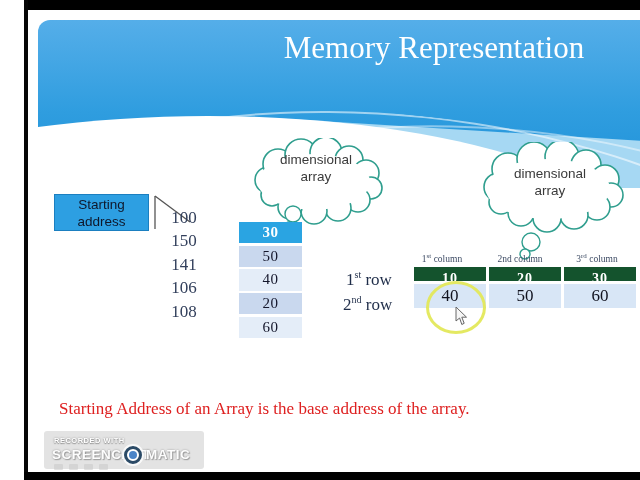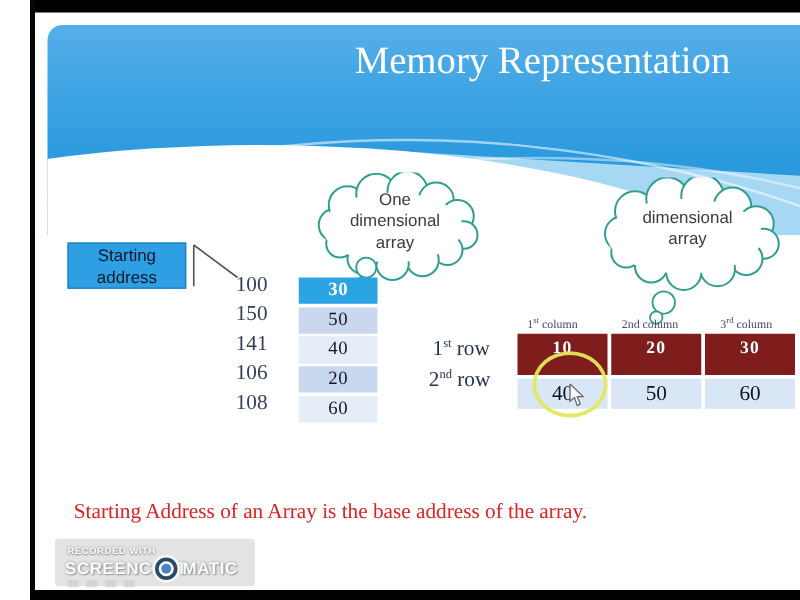--- a/index.html
+++ b/index.html
@@ -27,41 +27,41 @@
   .cloud-svg{position:absolute;}
   .cloud-text{position:absolute;text-align:center;color:#3a3a3a;font-size:13.5px;line-height:17px;}
 
   
   .sa-box{position:absolute;left:30px;top:194px;width:95px;height:37px;background:#2d9fe2;
           border:1px solid #1b7fc0;box-sizing:border-box;color:#0f172a;font-size:13.5px;line-height:17px;
           text-align:center;padding-top:1px;}
   .connector{position:absolute;left:125px;top:190px;}
 
   
-  .addr-col{position:absolute;left:130px;top:216px;width:60px;text-align:right;
+  .addr-col{position:absolute;left:130px;top:206px;width:60px;text-align:center;
             font-family:"Liberation Serif",serif;font-size:17px;color:#33405c;}
   .addr-col div{height:23.4px;line-height:23.4px;}
   .oned{position:absolute;left:215px;top:222px;width:63px;}
   .oned .cell{height:21.4px;line-height:21.4px;margin-bottom:2.3px;text-align:center;
               font-family:"Liberation Serif",serif;font-size:15px;color:#14162b;letter-spacing:.5px;}
   .oned .cell.first{background:#2aa4e2;color:#ffffff;font-weight:bold;}
   .oned .cell.shade-a{background:#c9d8ee;}
   .oned .cell.shade-b{background:#e4edf8;}
 
   
   .th{position:absolute;top:252px;text-align:center;font-family:"Liberation Serif",serif;
       font-size:9.5px;color:#3c4a63;white-space:nowrap;}
   .th sup{font-size:7px;}
   .rowlab{position:absolute;font-family:"Liberation Serif",serif;font-size:17px;color:#1f2d49;white-space:nowrap;}
   .rowlab sup{font-size:10px;}
   .grid{position:absolute;left:390px;top:267px;width:222px;}
   .grid .g-row{display:flex;gap:3px;margin-bottom:3px;}
   .grid .g-cell{width:72px;text-align:center;}
-  .grid .g-row.r1 .g-cell{background:#7f1d1d;color:#fff;font-family:"Liberation Serif",serif;
-                          font-weight:bold;font-size:14px;height:33px;line-height:23px;letter-spacing:1px;}
+  .grid .g-row.r1 .g-cell{background:#14532d;color:#fff;font-family:"Liberation Serif",serif;
+                          font-weight:bold;font-size:14px;height:14px;line-height:23px;letter-spacing:1px;}
   .grid .g-row.r2 .g-cell{background:#d8e6f6;color:#11131f;font-family:"Liberation Serif",serif;
                           font-size:17px;height:24px;line-height:24px;}
 
   .hl-circle{position:absolute;left:402px;top:281px;width:54px;height:47px;border-radius:50%;
              border:3px solid #e3e85a;opacity:.95;}
   .cursor{position:absolute;left:431px;top:307px;}
 
   .note{position:absolute;left:35px;top:399px;font-family:Liberation Serif, serif;
         font-size:17px;color:#de2020;white-space:nowrap;}
 
@@ -110,21 +110,20 @@
         <circle cx="44" cy="69" r="12"></circle>
         <circle cx="26" cy="57" r="11"></circle>
     </g>
     <ellipse cx="68" cy="44" rx="56" ry="28" fill="#ffffff"></ellipse>
     <g fill="#ffffff" stroke="#2f9e8e" stroke-width="1.4">
       <circle cx="47" cy="76" r="8"></circle>
         <circle cx="43" cy="88" r="4"></circle>
     </g>
   </svg>
   <div class="cloud-text" style="left:234px;top:151px;width:116px;">
-    <div>One</div>
     <div>dimensional</div>
     <div>array</div>
   </div>
 
   <svg class="cloud-svg" style="left:450px;top:142px;" width="152" height="118" viewBox="0 0 152 118">
     <g fill="#ffffff" stroke="#2f9e8e" stroke-width="1.6">
       <circle cx="24" cy="45" r="14"></circle>
         <circle cx="34" cy="27" r="16"></circle>
         <circle cx="60" cy="17" r="17"></circle>
       <circle cx="88" cy="15" r="17"></circle>

